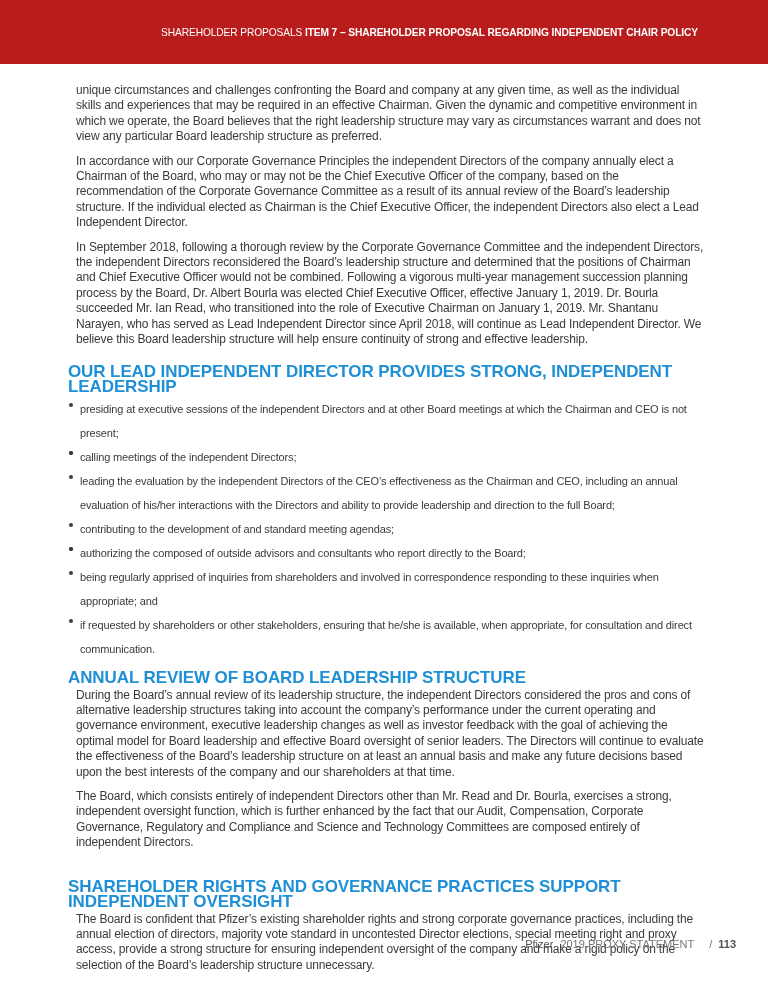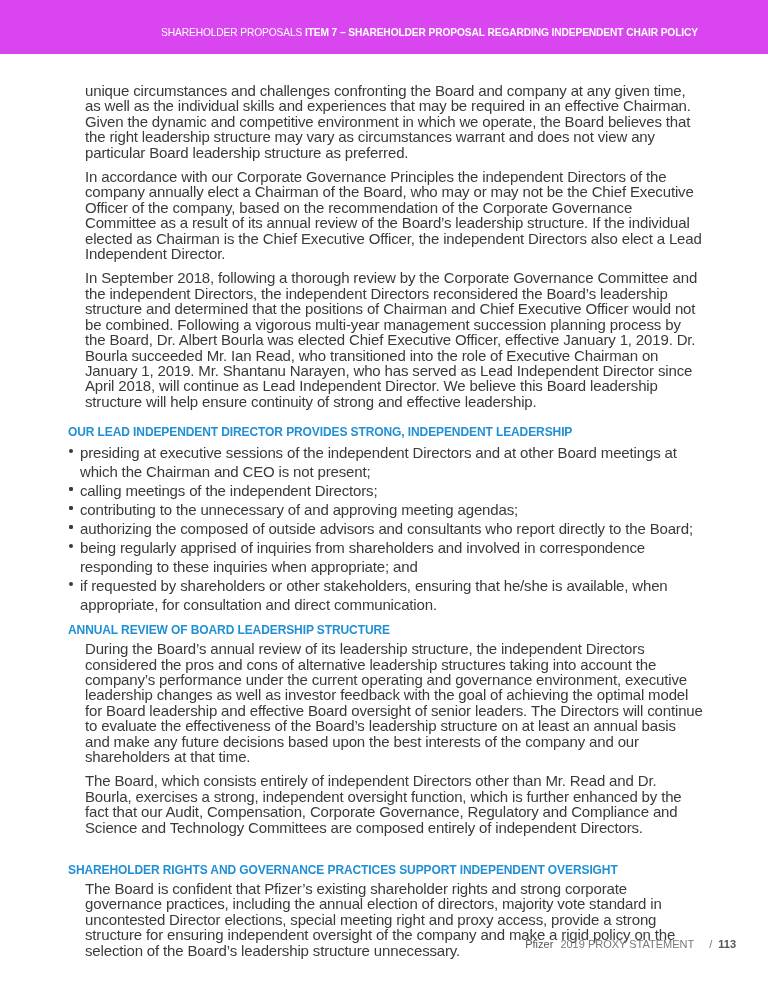--- a/index.html
+++ b/index.html
@@ -1,44 +1,44 @@
 <!DOCTYPE html>
 <html><head>
 <meta charset="utf-8">
 <style>
   html, body { margin: 0; padding: 0; }
   body {
     width: 768px; height: 997px; background: #ffffff; position: relative; overflow: hidden;
     font-family: "Liberation Sans", "DejaVu Sans", sans-serif; color: #3a3a3a;
   }
   .header-bar {
-    position: absolute; left: 0; top: 0; width: 768px; height: 54px;
-    background: #d946ef;
+    position: absolute; left: 0; top: 0; width: 768px; height: 64px;
+    background: #b91c1c;
   }
   .header-text {
     position: absolute; right: 70px; top: 27px;
     font-size: 10.2px; color: #ffffff; letter-spacing: -0.1px; white-space: nowrap;
     font-family: "Liberation Sans", sans-serif;
   }
   .header-text .section { font-weight: normal; }
   .header-text .item { font-weight: bold; }
   .content {
     position: absolute; left: 68px; top: 83px; width: 636px;
   }
   p.body {
-    margin: 0 0 9px 17px; font-size: 15px; line-height: 15.4px; color: #3a3a3a;
+    margin: 0 0 9px 8px; font-size: 12px; line-height: 15.4px; color: #3a3a3a;
     letter-spacing: -0.15px;
   }
   h2.section-heading {
-    margin: 16px 0 3px 0; font-size: 12px; line-height: 15px; color: #1f8fd6;
+    margin: 16px 0 3px 0; font-size: 17px; line-height: 15px; color: #1f8fd6;
     font-weight: bold; letter-spacing: -0.1px;
   }
   ul.bullets { list-style: none; margin: 0 0 0 0; padding: 0; }
   ul.bullets li {
-    position: relative; padding-left: 12px; font-size: 15px; line-height: 19px;
+    position: relative; padding-left: 12px; font-size: 11px; line-height: 24px;
     color: #3a3a3a; letter-spacing: -0.15px;
   }
   ul.bullets li .dot {
     position: absolute; left: 1px; top: 6px; width: 4px; height: 4px; border-radius: 50%;
     background: #3a3a3a;
   }
   .footer {
     position: absolute; right: 32px; top: 938px; font-size: 11px; color: #666666;
     white-space: nowrap;
   }
@@ -60,22 +60,22 @@
 <div class="content">
   <p class="body">unique circumstances and challenges confronting the Board and company at any given time, as well as the individual skills and experiences that may be required in an effective Chairman. Given the dynamic and competitive environment in which we operate, the Board believes that the right leadership structure may vary as circumstances warrant and does not view any particular Board leadership structure as preferred.</p>
   <p class="body">In accordance with our Corporate Governance Principles the independent Directors of the company annually elect a Chairman of the Board, who may or may not be the Chief Executive Officer of the company, based on the recommendation of the Corporate Governance Committee as a result of its annual review of the Board’s leadership structure. If the individual elected as Chairman is the Chief Executive Officer, the independent Directors also elect a Lead Independent Director.</p>
   <p class="body">In September 2018, following a thorough review by the Corporate Governance Committee and the independent Directors, the independent Directors reconsidered the Board’s leadership structure and determined that the positions of Chairman and Chief Executive Officer would not be combined. Following a vigorous multi-year management succession planning process by the Board, Dr. Albert Bourla was elected Chief Executive Officer, effective January 1, 2019. Dr. Bourla succeeded Mr. Ian Read, who transitioned into the role of Executive Chairman on January 1, 2019. Mr. Shantanu Narayen, who has served as Lead Independent Director since April 2018, will continue as Lead Independent Director. We believe this Board leadership structure will help ensure continuity of strong and effective leadership.</p>
 
   <h2 class="section-heading">OUR LEAD INDEPENDENT DIRECTOR PROVIDES STRONG, INDEPENDENT LEADERSHIP</h2>
   <ul class="bullets">
     <li><span class="dot"></span><span>presiding at executive sessions of the independent Directors and at other Board meetings at which the Chairman and CEO is not present;</span></li>
     <li><span class="dot"></span></li>
     <li><span class="dot"></span><span>calling meetings of the independent Directors;</span></li>
-    <li><span class="dot"></span></li>
-    <li><span class="dot"></span><span>contributing to the unnecessary of and approving meeting agendas;</span></li>
+    <li><span class="dot"></span><span>leading the evaluation by the independent Directors of the CEO’s effectiveness as the Chairman and CEO, including an annual evaluation of his/her interactions with the Directors and ability to provide leadership and direction to the full Board;</span></li>
+    <li><span class="dot"></span><span>contributing to the development of and standard meeting agendas;</span></li>
     <li><span class="dot"></span></li>
     <li><span class="dot"></span><span>authorizing the composed of outside advisors and consultants who report directly to the Board;</span></li>
     <li><span class="dot"></span><span>being regularly apprised of inquiries from shareholders and involved in correspondence responding to these inquiries when appropriate; and</span></li>
     <li><span class="dot"></span><span>if requested by shareholders or other stakeholders, ensuring that he/she is available, when appropriate, for consultation and direct communication.</span></li>
   </ul>
 
   <h2 class="section-heading" style="margin-top:9px;">ANNUAL REVIEW OF BOARD LEADERSHIP STRUCTURE</h2>
   <p class="body">During the Board’s annual review of its leadership structure, the independent Directors considered the pros and cons of alternative leadership structures taking into account the company’s performance under the current operating and governance environment, executive leadership changes as well as investor feedback with the goal of achieving the optimal model for Board leadership and effective Board oversight of senior leaders. The Directors will continue to evaluate the effectiveness of the Board’s leadership structure on at least an annual basis and make any future decisions based upon the best interests of the company and our shareholders at that time.</p>
   <p class="body">The Board, which consists entirely of independent Directors other than Mr. Read and Dr. Bourla, exercises a strong, independent oversight function, which is further enhanced by the fact that our Audit, Compensation, Corporate Governance, Regulatory and Compliance and Science and Technology Committees are composed entirely of independent Directors.</p>
 

